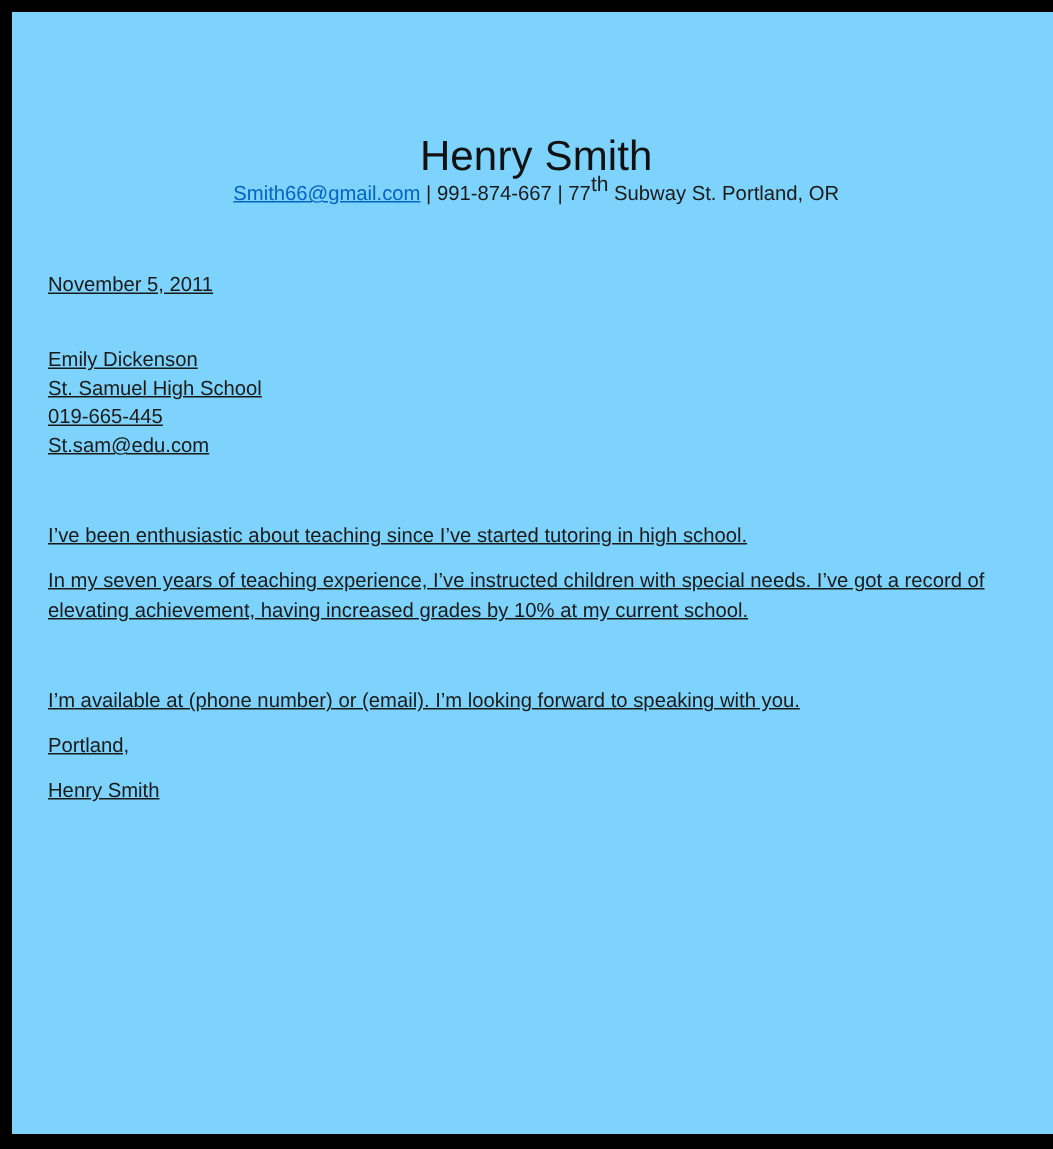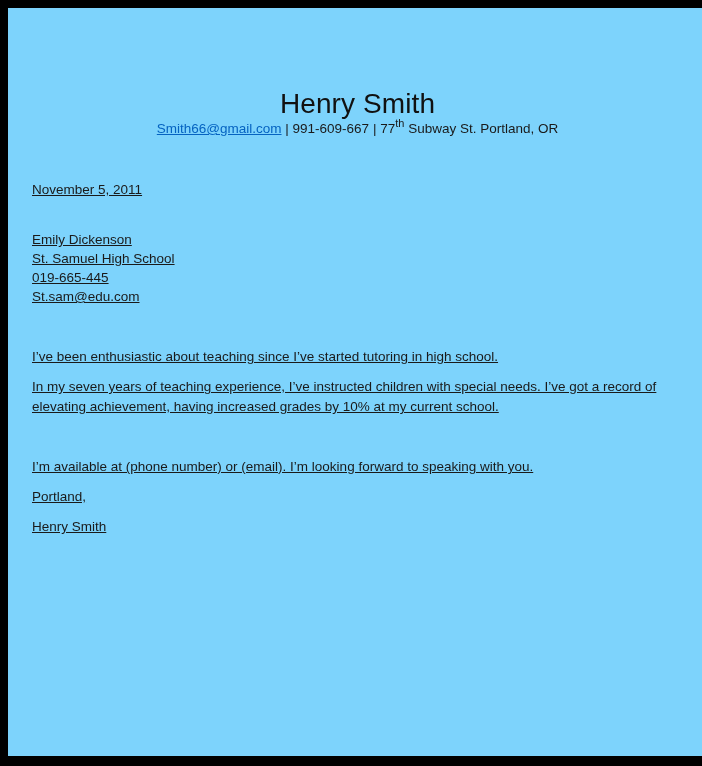--- a/index.html
+++ b/index.html
@@ -43,21 +43,21 @@
       text-align: center;
       font-size: 13.5px;
       line-height: 18px;
       color: #1a1a1a;
     }
     .contact-line a {
       color: #0563C1;
       text-decoration: underline;
     }
     .contact-line sup {
-      font-size: 11px;
+      font-size: 14px;
       line-height: 0;
       position: relative;
       top: -1px;
     }
     .body-text {
       position: absolute;
       left: 24px;
       width: 640px;
       font-size: 13.5px;
       line-height: 19px;
@@ -75,21 +75,21 @@
     }
   </style>
 </head>
 <body>
 
 <div class="page">
 
   <div class="heading">Henry Smith</div>
 
   <div class="contact-line">
-    <a>Smith66@gmail.com</a><span> | </span><span>991-609-667</span><span> | </span><span>77</span><sup>th</sup><span> Subway St. Portland, OR</span>
+    <a>Smith66@gmail.com</a><span> | </span><span>991-874-667</span><span> | </span><span>77</span><sup>th</sup><span> Subway St. Portland, OR</span>
   </div>
 
   <p class="body-text" style="top:172px;">November 5, 2011</p>
 
   <p class="body-text" style="top:222px;">Emily Dickenson</p>
   <p class="body-text" style="top:241px;">St. Samuel High School</p>
   <p class="body-text" style="top:260px;">019-665-445</p>
   <p class="body-text" style="top:279px;">St.sam@edu.com</p>
 
 

